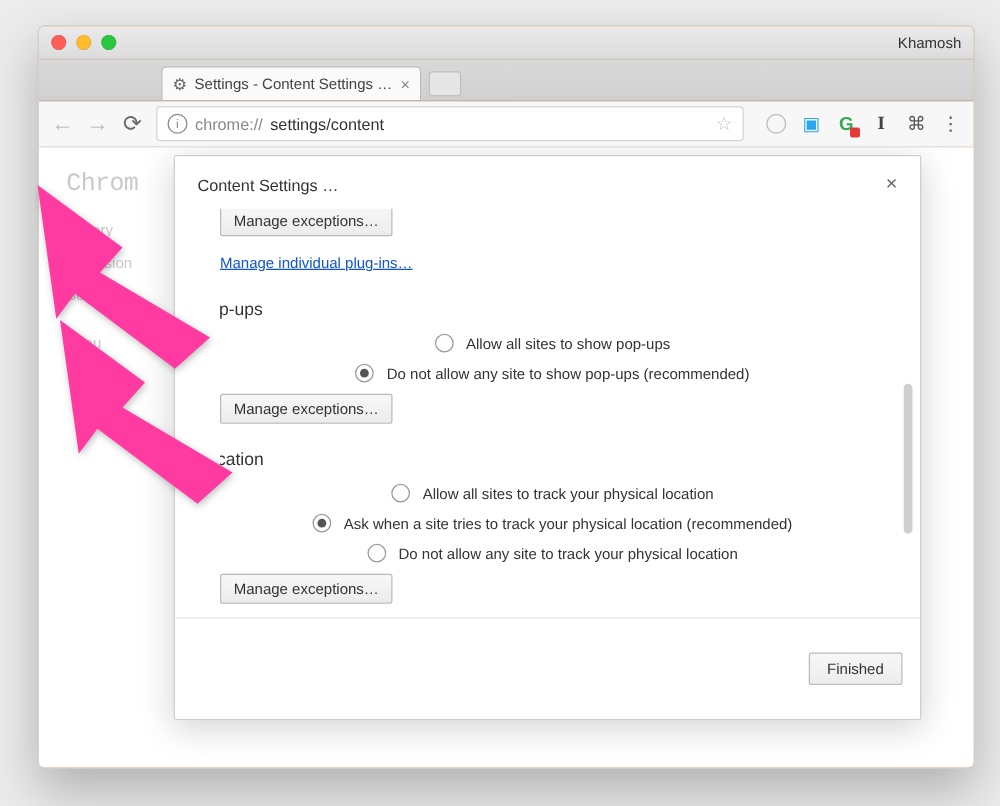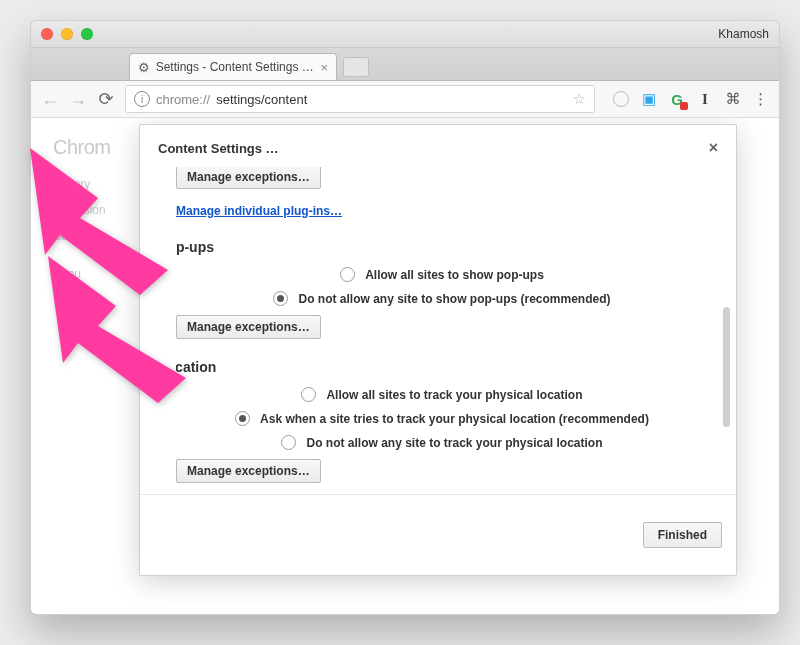--- a/index.html
+++ b/index.html
@@ -82,29 +82,29 @@
   .gp::after{content:"";position:absolute;right:-3px;bottom:-3px;width:8px;height:8px;background:#e53935;border-radius:2px;}
   .serif-i{font-family:Georgia,serif;font-weight:bold;color:#444;}
   .bug{color:#555;}
   .kebab{color:#555;letter-spacing:1px;}
   
   .page{flex:1;position:relative;background:#fff;overflow:hidden;}
   .page-left{
     position:absolute;left:0;top:0;width:120px;padding:18px 0 0 22px;
     color:var(--text-fade);font-size:12px;
   }
-  .brand{font-size:20px;color:#c9c9c9;letter-spacing:-.5px; font-family:Liberation Sans, sans-serif;}
+  .brand{font-size:20px;color:#c9c9c9;letter-spacing:-.5px; font-family:Liberation Mono, monospace;}
   .navlist{margin-top:18px;display:flex;flex-direction:column;gap:12px;font-size:12px;}
   .navlist span{color:#c9c9c9;}
   
   .modal{
     position:absolute;left:108px;right:42px;top:6px;bottom:38px;
     background:#fff;border:1px solid #cfcfcf;border-radius:2px;
     box-shadow:0 6px 28px rgba(0,0,0,.18);
-    display:flex;flex-direction:column;font-weight:bold;
+    display:flex;flex-direction:column;
   }
   .modal-head{
     padding:14px 18px 10px 18px;display:flex;align-items:center;
     font-size:13px;color:#333;
   }
   .modal-head .x{margin-left:auto;color:#666;font-size:16px;}
   .modal-body{
     flex:1;overflow:hidden;position:relative;
     padding:0 0 0 36px;
   }

